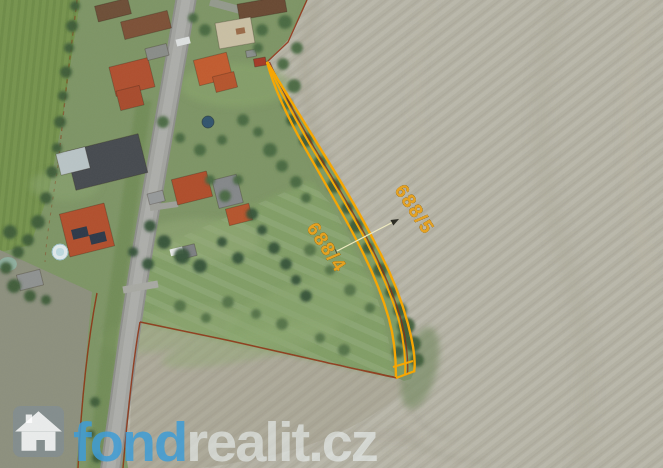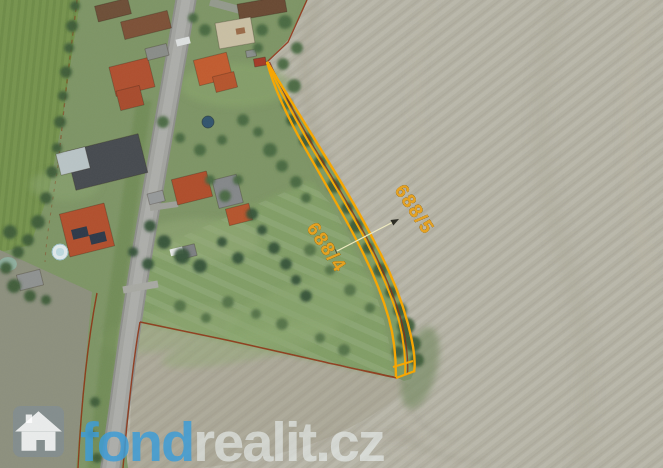--- a/index.html
+++ b/index.html
@@ -7,21 +7,21 @@
     position:relative;
     width:663px;height:468px;
     overflow:hidden;
     font-family:"Liberation Sans","DejaVu Sans",sans-serif;
     background:#7e9566;
   }
   .stage svg.scene{position:absolute;left:0;top:0;}
   
   .watermark{
     position:absolute;left:13px;bottom:10px;
-    display:flex;align-items:flex-end;gap:16px;
+    display:flex;align-items:flex-end;gap:9px;
     pointer-events:none;
   }
   .wm-icon{width:51px;height:53px;display:block;}
   .wm-text{
     font-weight:bold;
     font-size:56px;
     letter-spacing:-2px;
     line-height:.78;
     white-space:nowrap;
     transform:translateY(6px);

